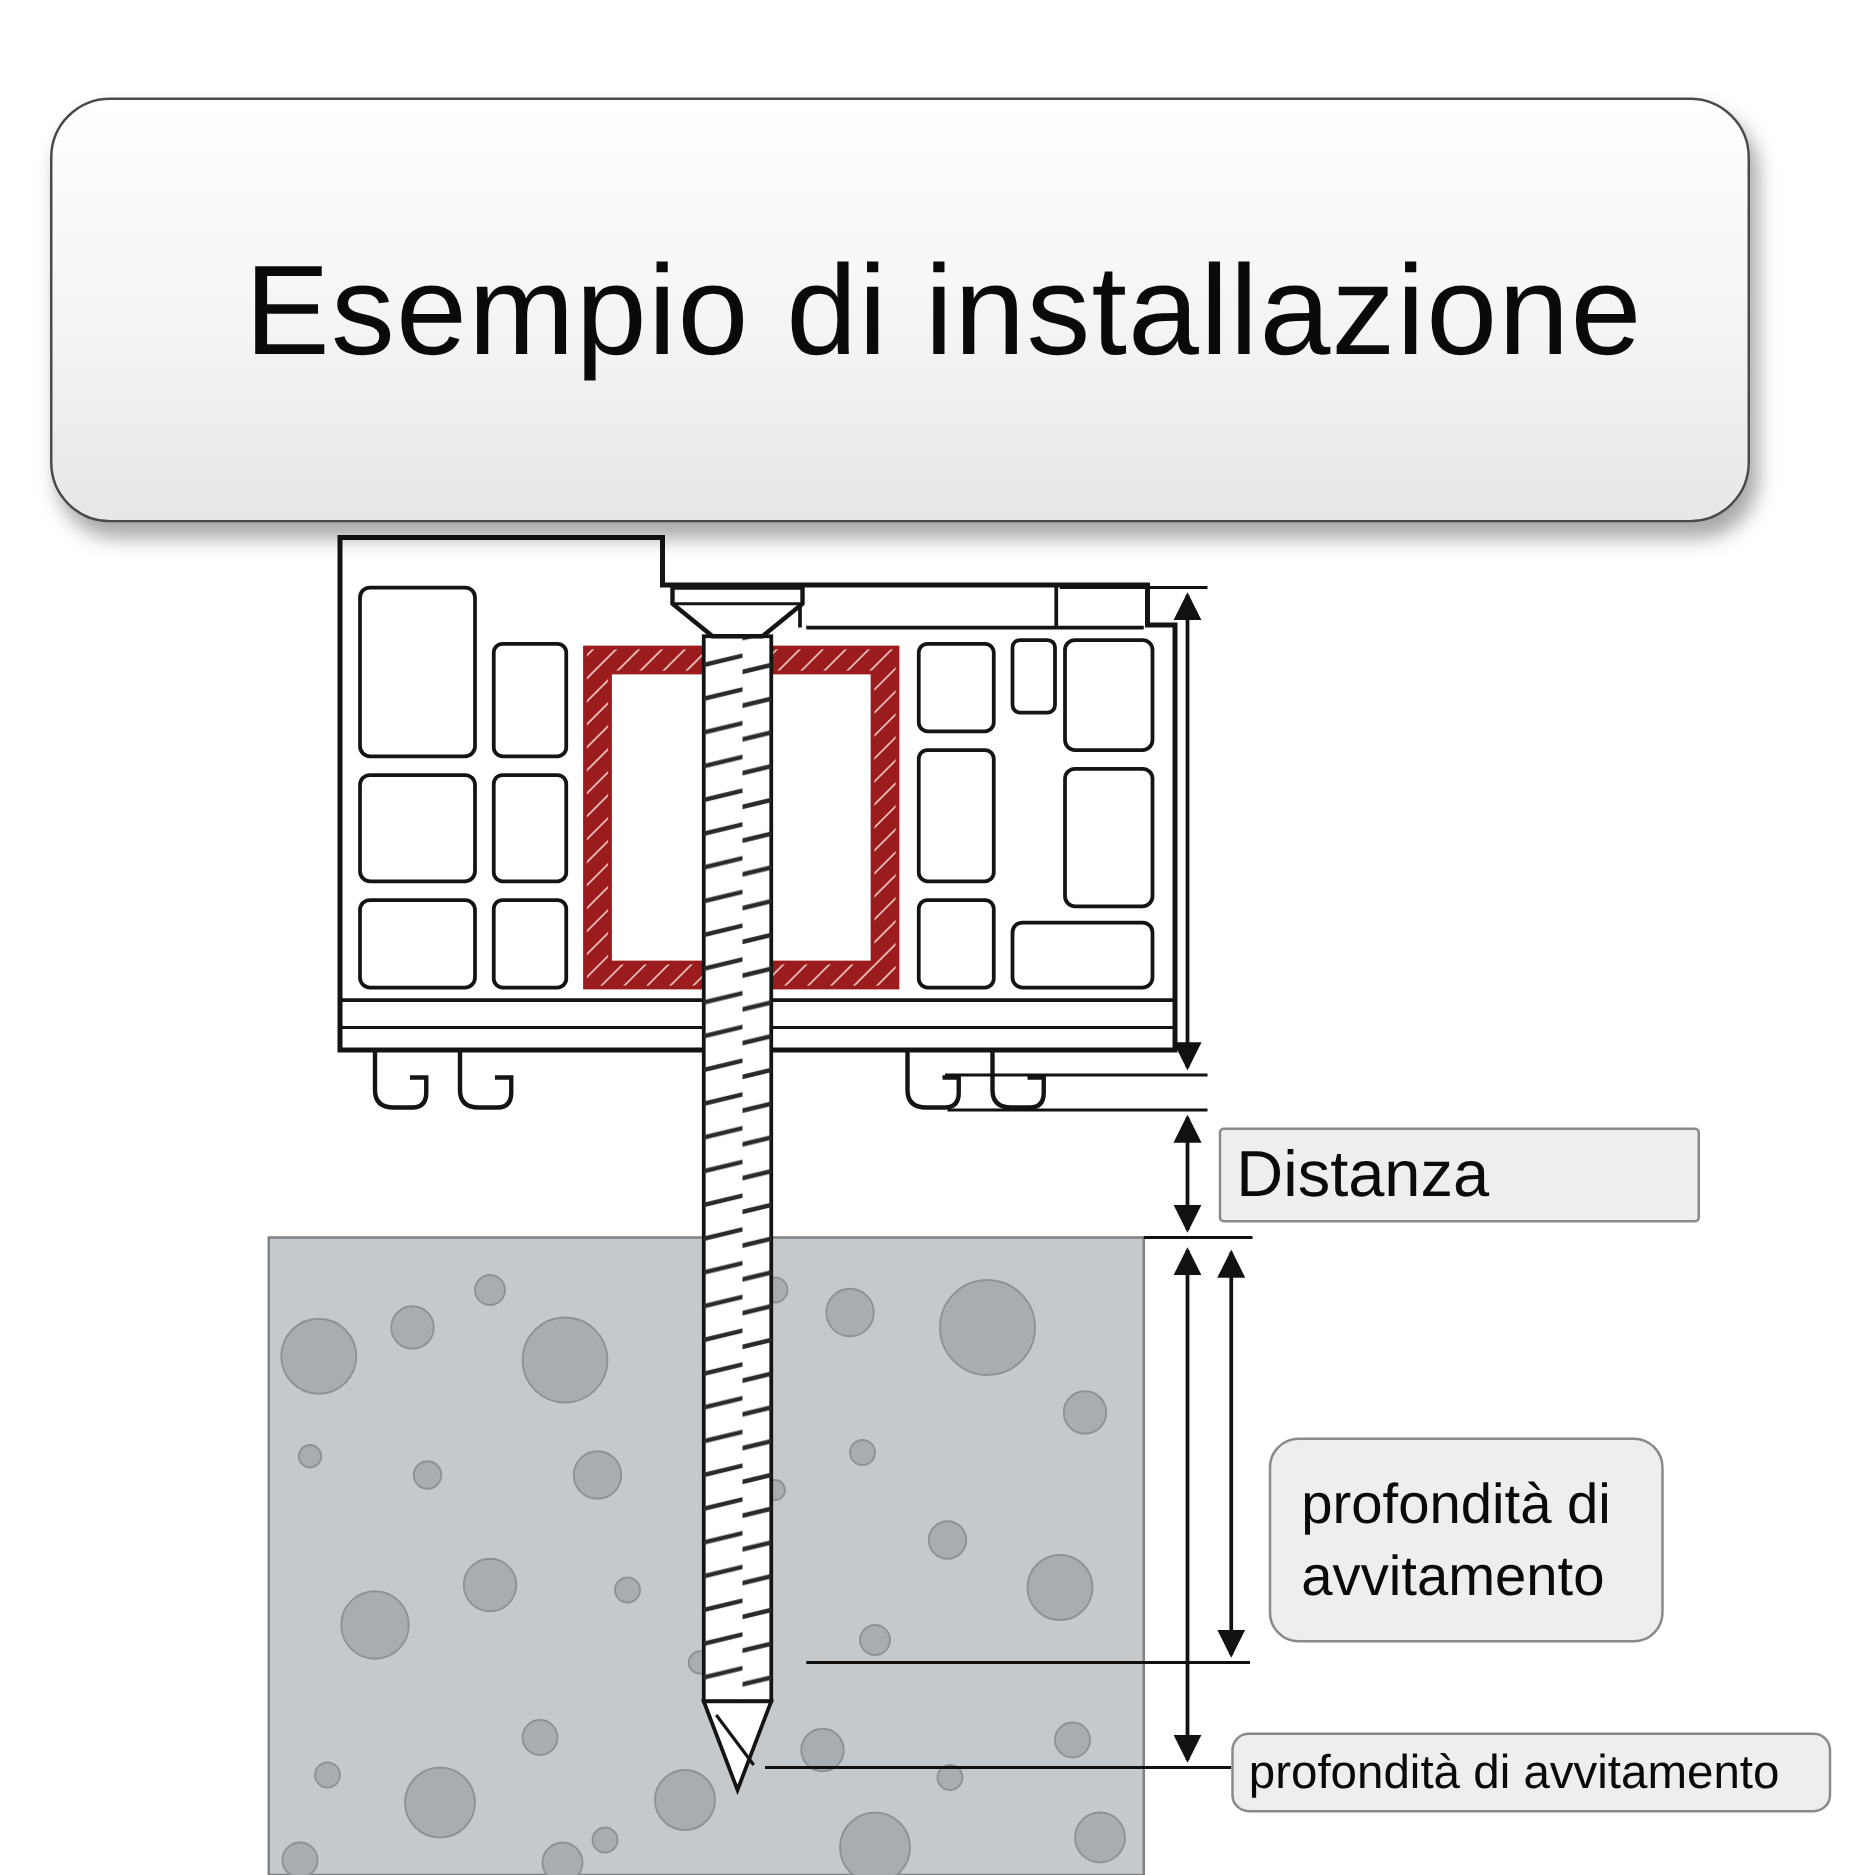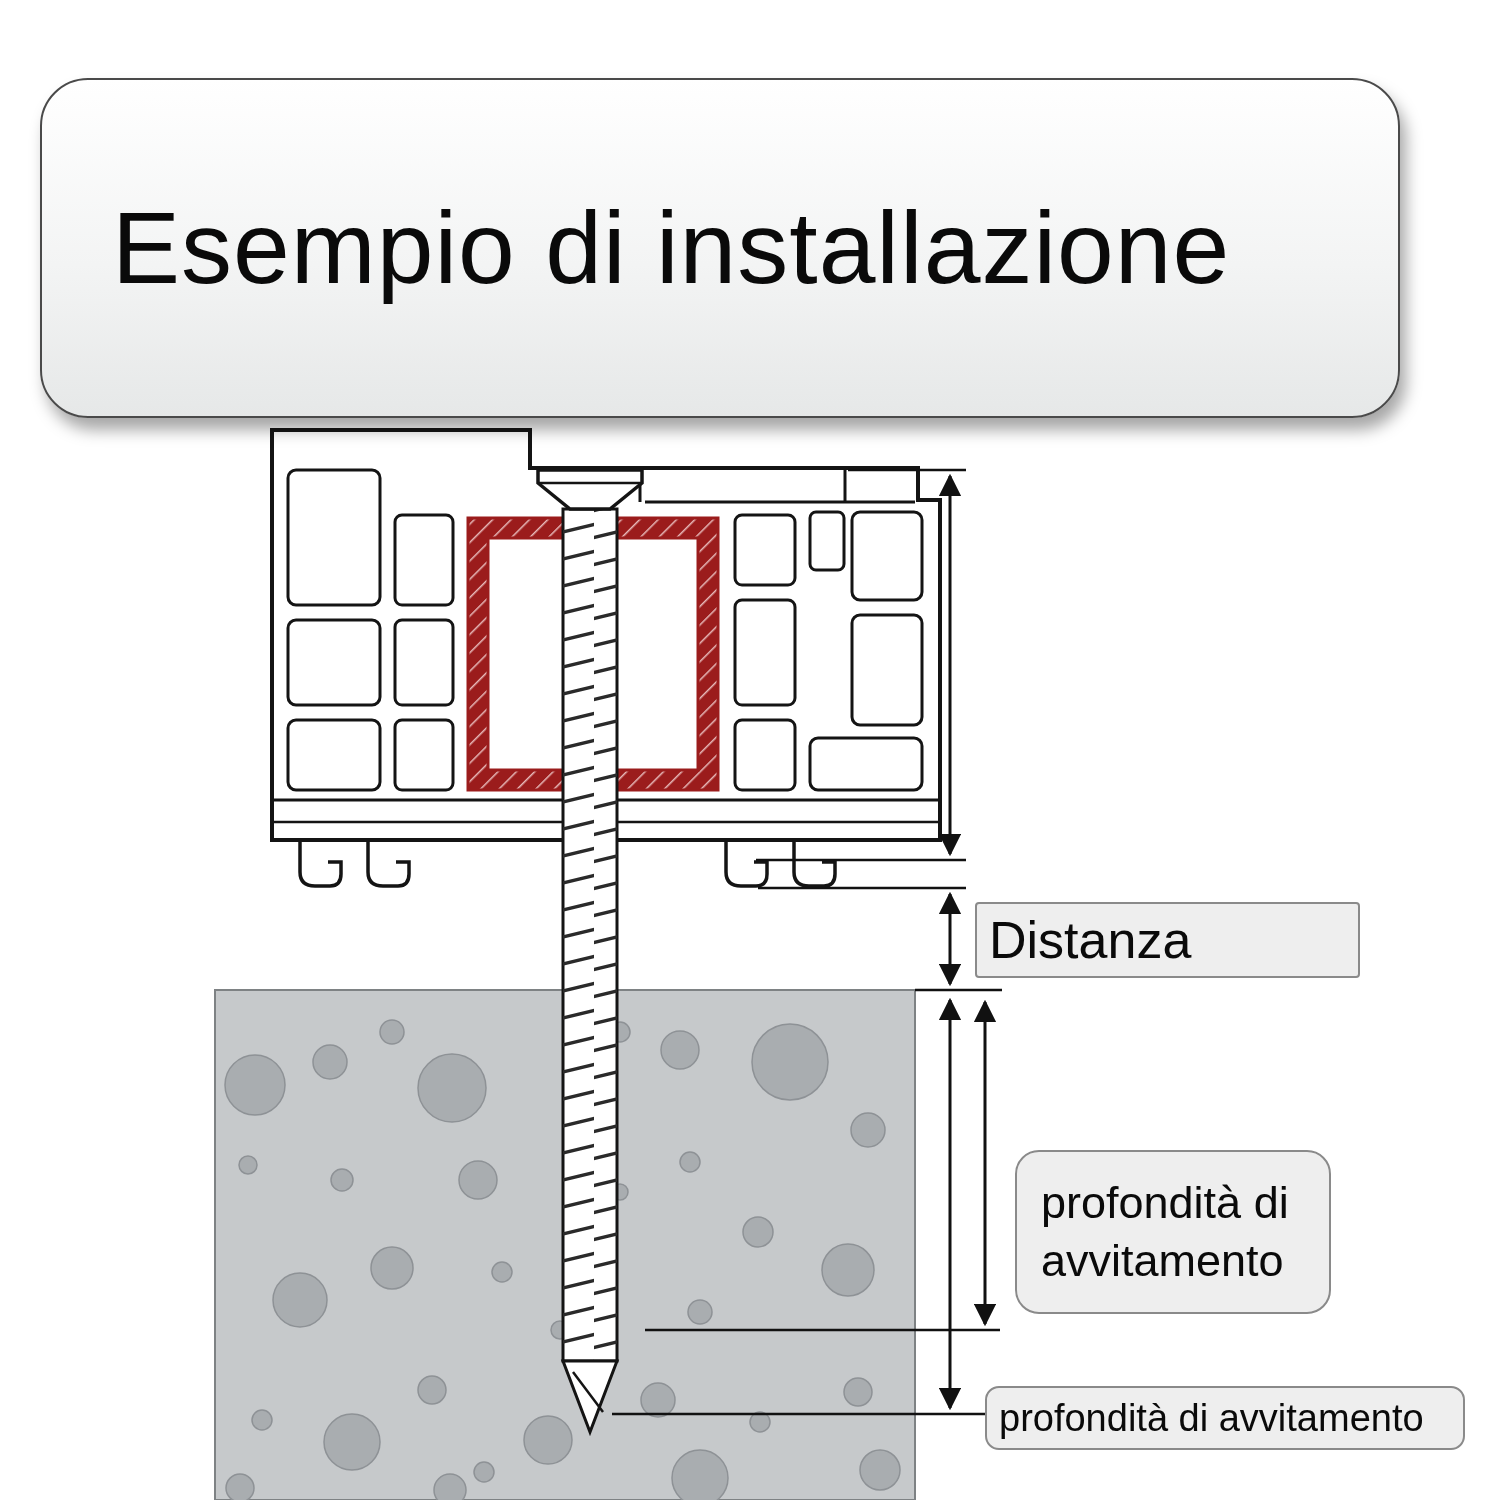--- a/index.html
+++ b/index.html
@@ -7,21 +7,21 @@
     position:relative;width:1500px;height:1500px;background:#ffffff;overflow:hidden;
     font-family:"Liberation Sans", sans-serif;color:#0a0a0a;
   }
   .stage svg{position:absolute;left:0;top:0;}
   .title-box{
     position:absolute;left:40px;top:78px;width:1360px;height:340px;box-sizing:border-box;
     background:linear-gradient(#ffffff, #f3f4f4 55%, #e6e8e8);
     border:2px solid #4a4a4a;border-radius:48px;
     box-shadow:6px 12px 16px rgba(0,0,0,0.35);
     display:flex;align-items:center;padding-left:70px;
-    font-size:102px;letter-spacing:1px;color:#0a0a0a;z-index:2;
+    font-size:102px;letter-spacing:1px;color:#0a0a0a;z-index:2;justify-content:center;
   }
   .label{
     position:absolute;background:#eeeeee;border:2px solid #8a8a8a;box-sizing:border-box;
     display:flex;align-items:center;color:#0a0a0a;z-index:3;
   }
   .frame-width-label{left:975px;top:668px;width:410px;height:78px;font-size:43px;padding-left:16px;border-radius:6px;}
   .distanza-label{left:975px;top:902px;width:385px;height:76px;font-size:52px;padding-left:12px;border-radius:4px;}
   .depth-box-label{left:1015px;top:1150px;width:316px;height:164px;font-size:45px;padding-left:24px;border-radius:24px;white-space:pre-line;line-height:1.3;}
   .depth-bottom-label{left:985px;top:1386px;width:480px;height:64px;font-size:38px;padding-left:12px;border-radius:14px;}
 </style>

